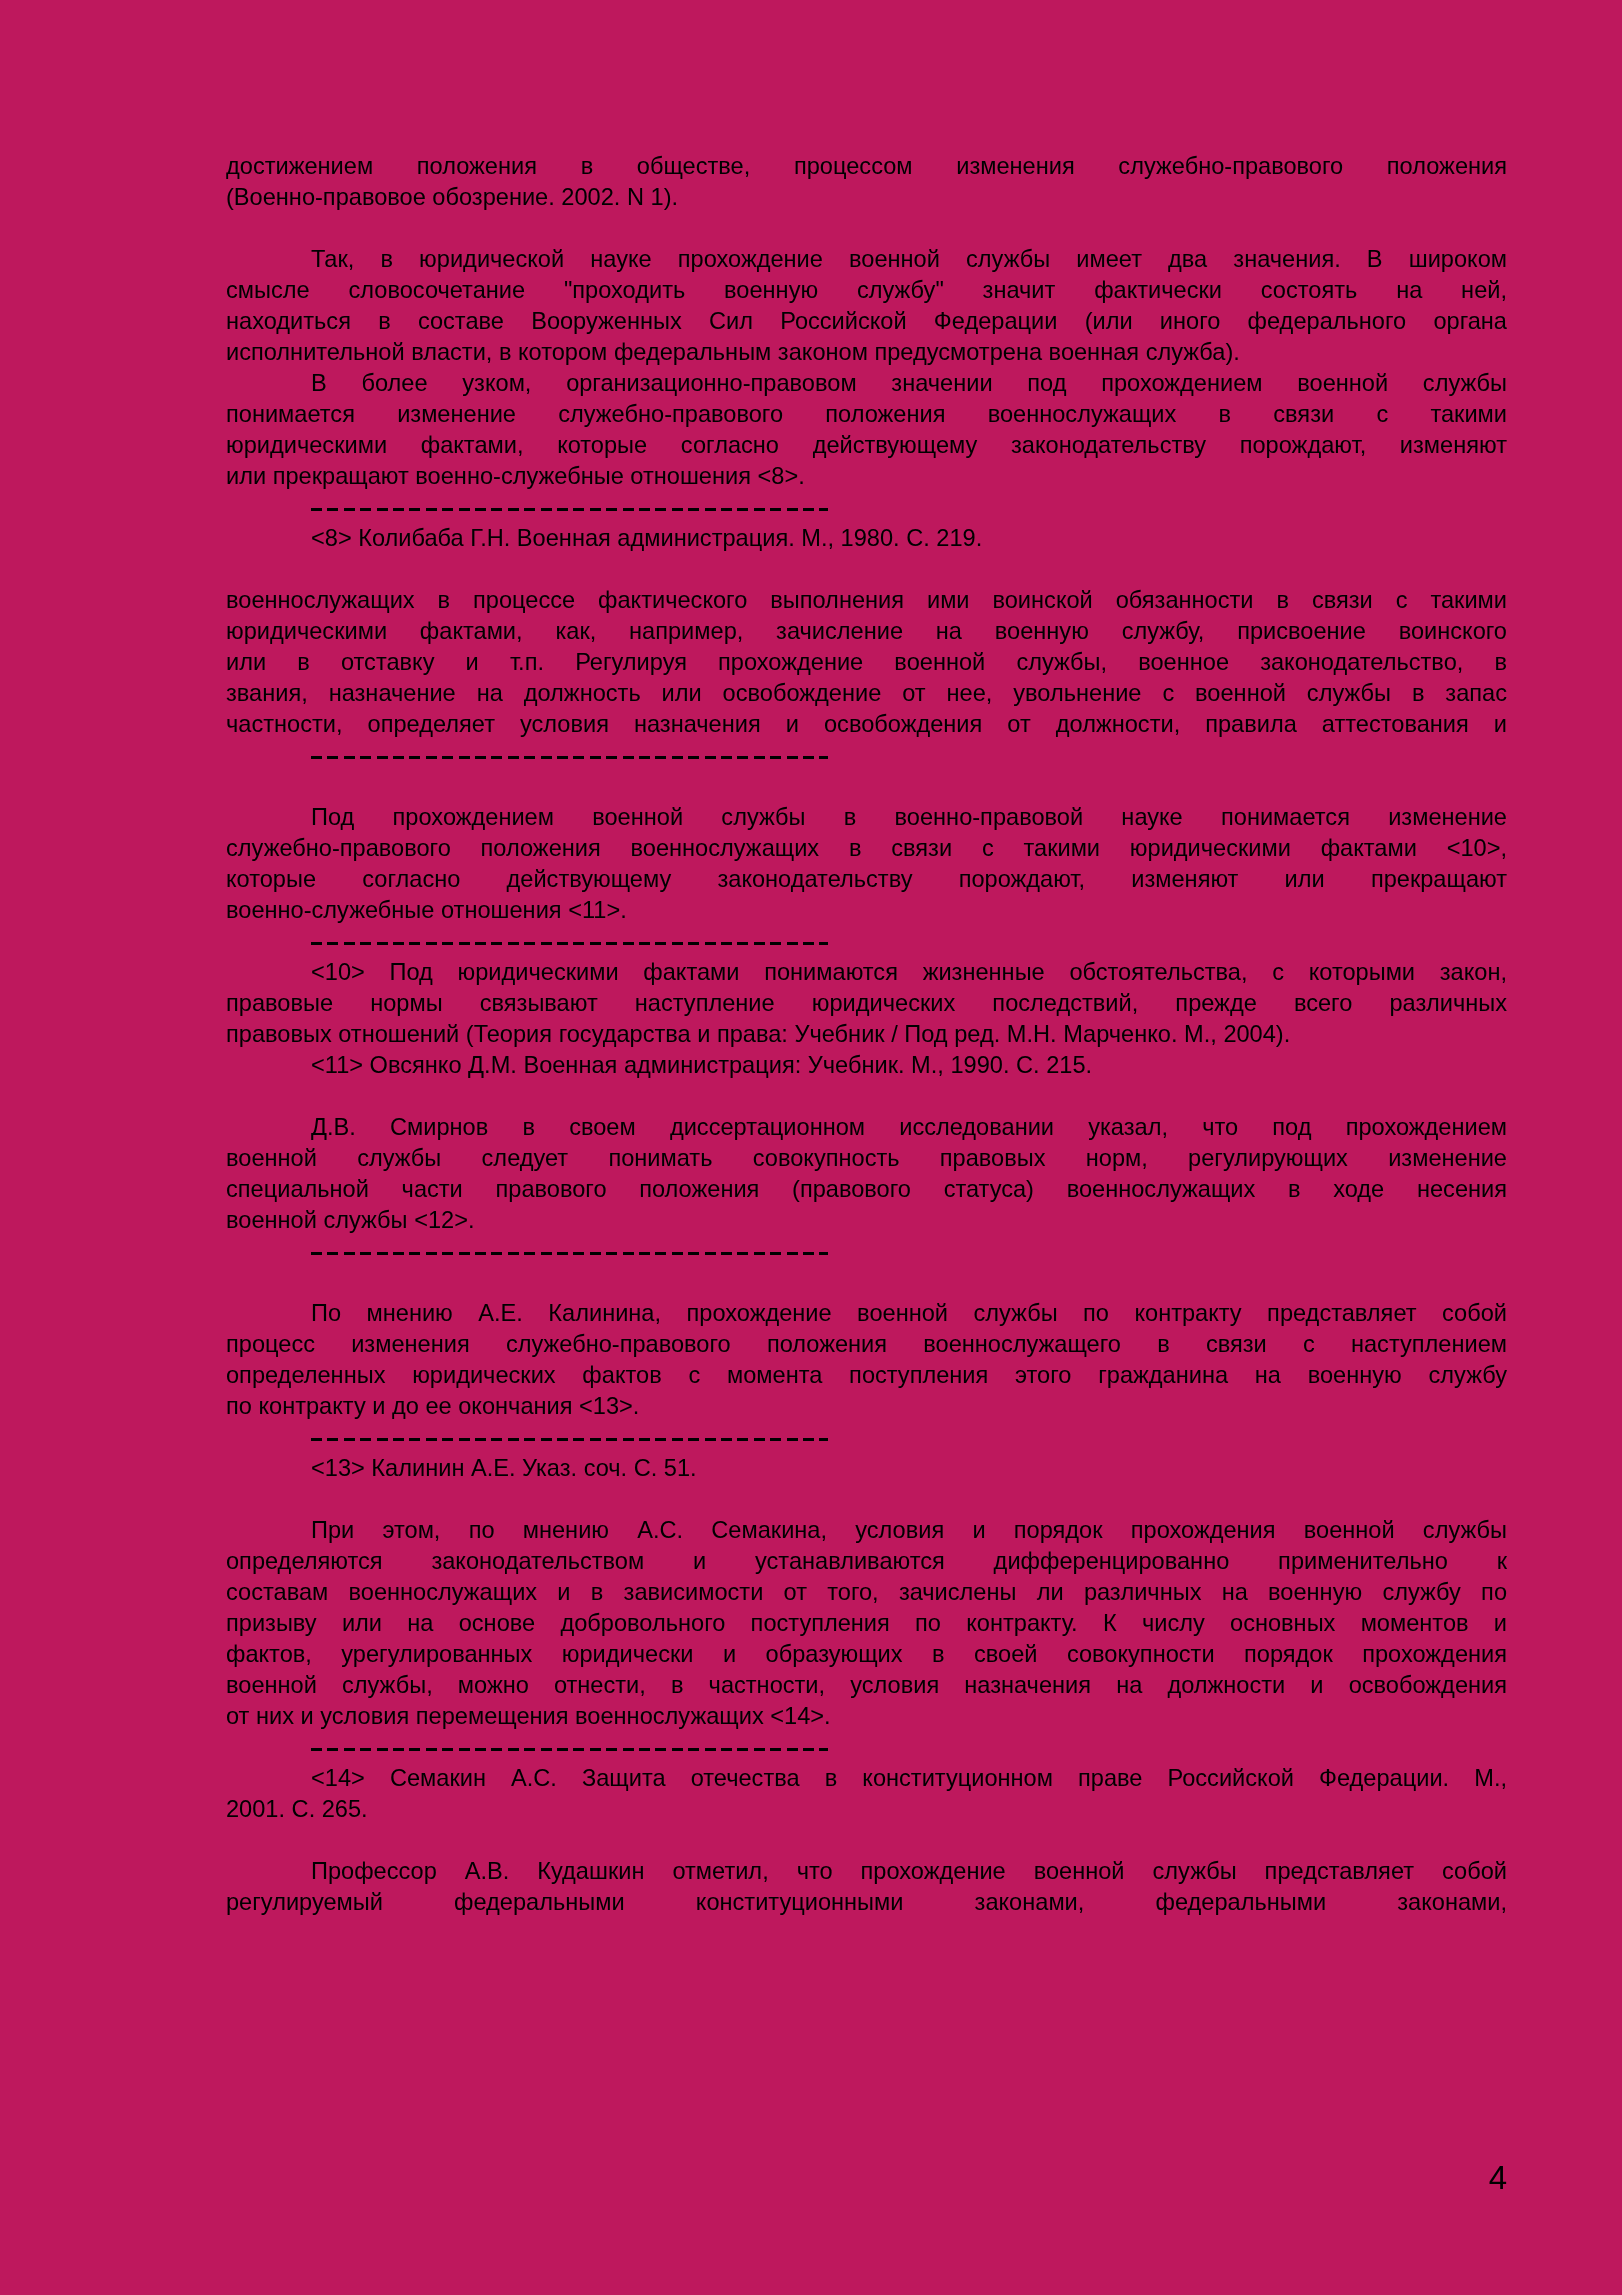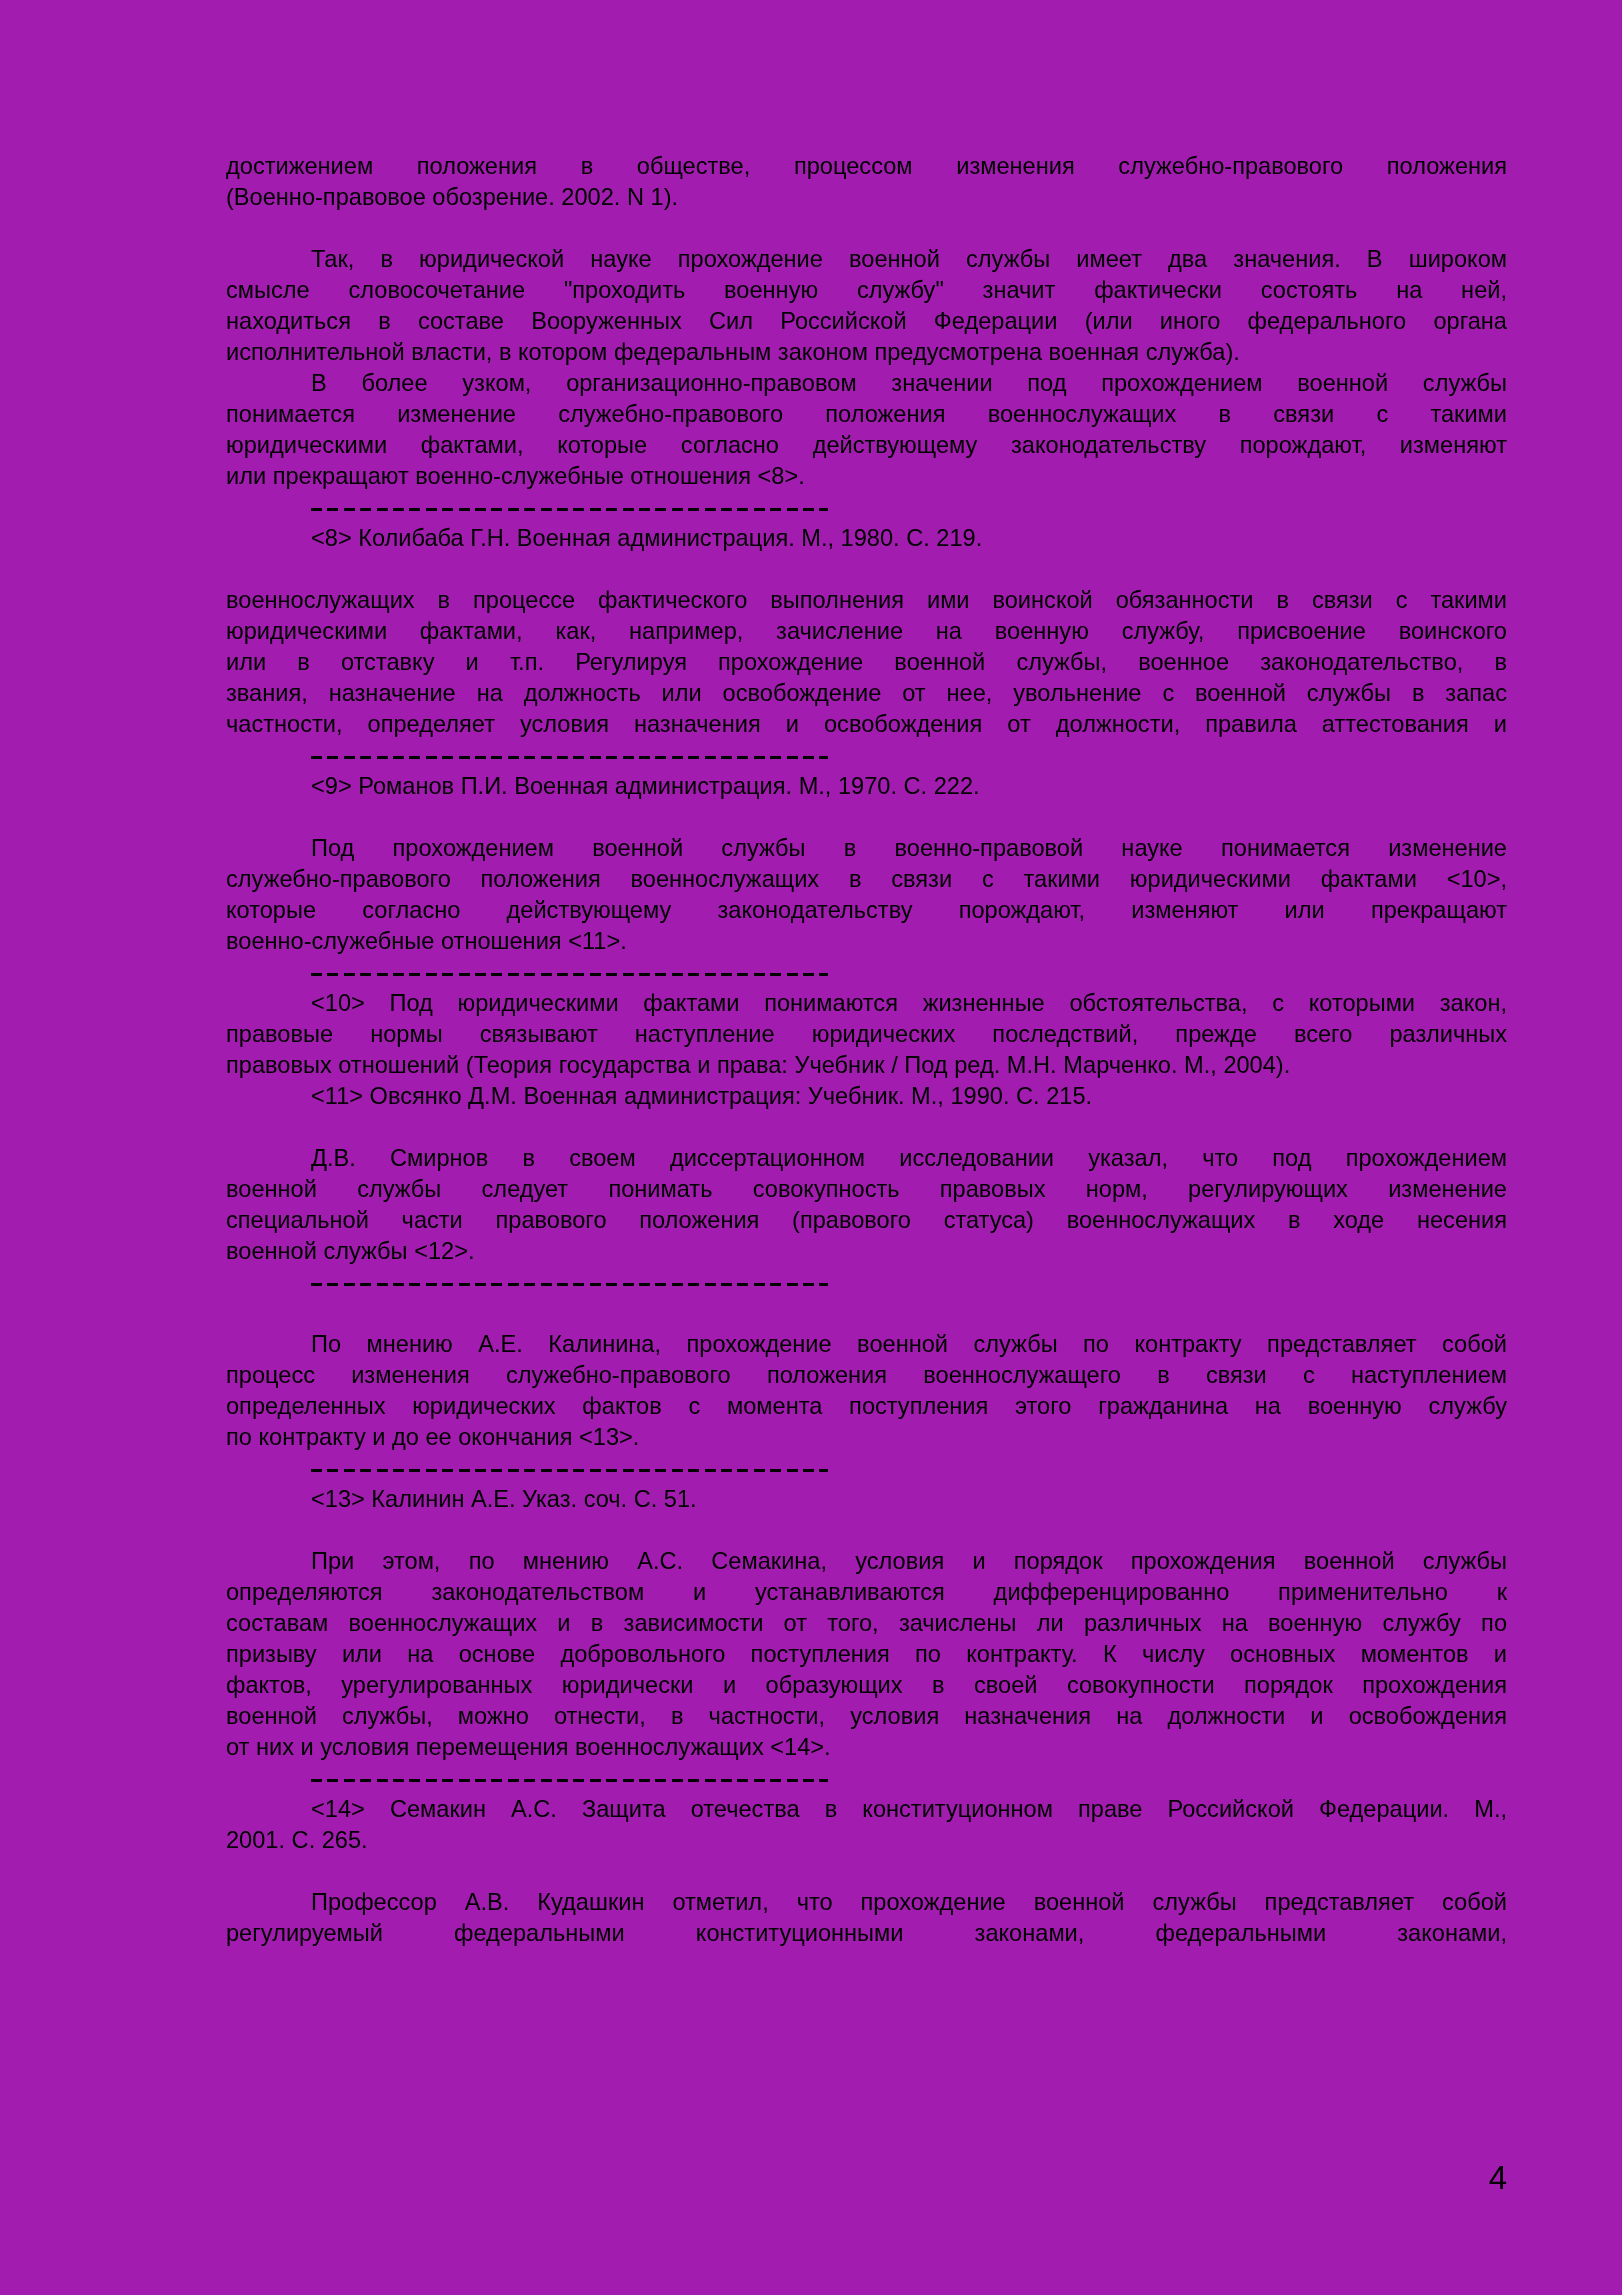--- a/index.html
+++ b/index.html
@@ -4,21 +4,21 @@
 <style>
   html, body {
     margin: 0;
     padding: 0;
     background: #ffffff;
   }
   .page {
     position: relative;
     width: 1623px;
     height: 2295px;
-    background: #a21caf;
+    background: #be185d;
     overflow: hidden;
     font-family: "Liberation Sans", sans-serif;
     color: #000000;
   }
   .doc-body {
     position: absolute;
     left: 226px;
     top: 151px;
     width: 1281px;
     font-size: 23.6px;
@@ -89,23 +89,20 @@
       <div class="para">
         <div class="line jl">военнослужащих в процессе фактического выполнения ими воинской обязанности в связи с такими</div>
         <div class="line jl">юридическими фактами, как, например, зачисление на военную службу, присвоение воинского</div>
         <div class="line jl">или в отставку и т.п. Регулируя прохождение военной службы, военное законодательство, в</div>
         <div class="line jl">звания, назначение на должность или освобождение от нее, увольнение с военной службы в запас</div>
         <div class="line jl">частности, определяет условия назначения и освобождения от должности, правила аттестования и</div>
       </div>
       <div class="sep" aria-label="--------------------------------">
         <span class="dash"></span>
       </div>
-      <div class="para">
-        <div class="line first">&lt;9&gt; Романов П.И. Военная администрация. М., 1970. С. 222.</div>
-      </div>
       <div class="gap"></div>
       <div class="para">
         <div class="line jl first">Под прохождением военной службы в военно-правовой науке понимается изменение</div>
         <div class="line jl">служебно-правового положения военнослужащих в связи с такими юридическими фактами &lt;10&gt;,</div>
         <div class="line jl">которые согласно действующему законодательству порождают, изменяют или прекращают</div>
         <div class="line">военно-служебные отношения &lt;11&gt;.</div>
       </div>
       <div class="sep" aria-label="--------------------------------">
         <span class="dash"></span>
       </div>

